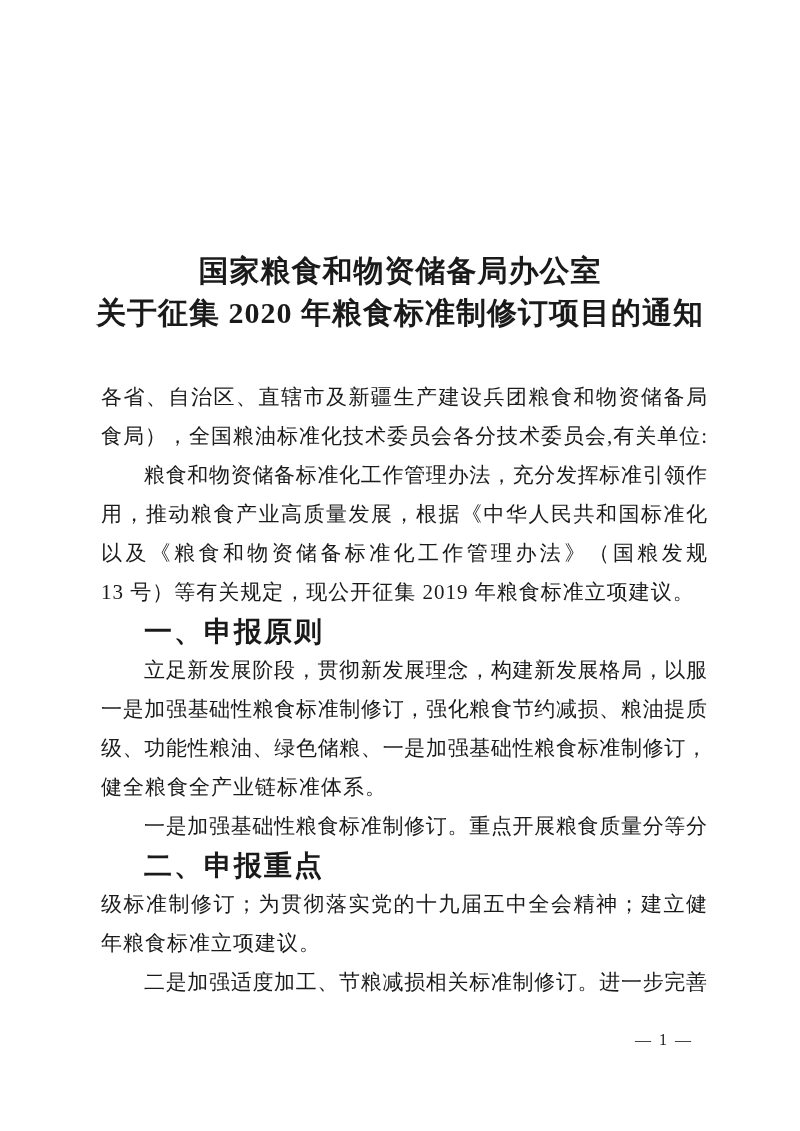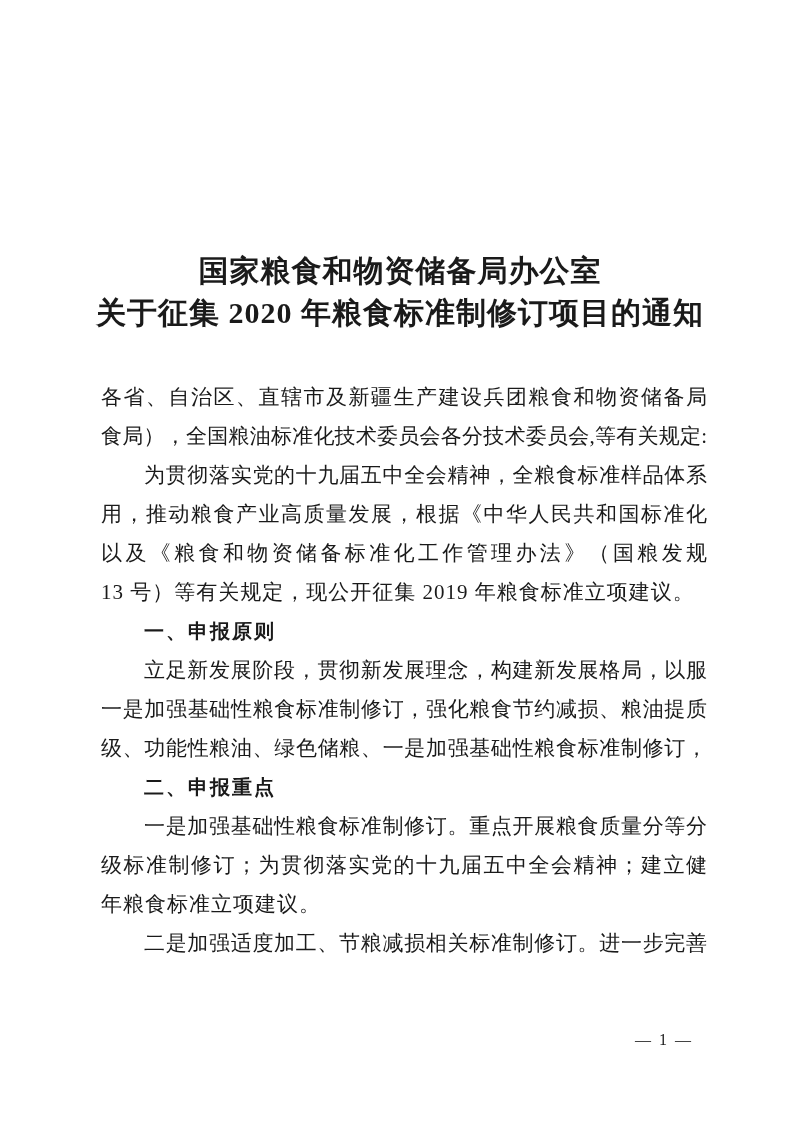--- a/index.html
+++ b/index.html
@@ -48,21 +48,21 @@
     text-align: justify;
     text-align-last: justify;
     letter-spacing: normal;
   }
   .line.indent {
     padding-left: 43px;
   }
   .line.heading {
     font-family: "Liberation Sans", "DejaVu Sans", sans-serif;
     font-weight: bold;
-    font-size: 20px;
+    font-size: 28px;
     padding-left: 43px;
     letter-spacing: 2px;
   }
   .page-number {
     position: absolute;
     top: 1028px;
     left: 604px;
     width: 120px;
     height: 24px;
     line-height: 24px;
@@ -77,31 +77,32 @@
 
 <div class="page">
 
   <div class="title-block">
     <div class="title-line">国家粮食和物资储备局办公室</div>
     <div class="title-line">关于征集 2020 年粮食标准制修订项目的通知</div>
   </div>
 
   <div class="body-block">
     <div class="line full">各省、自治区、直辖市及新疆生产建设兵团粮食和物资储备局（粮</div>
-    <div class="line full">食局），全国粮油标准化技术委员会各分技术委员会,等有关规定:</div>
-    <div class="line full indent">为贯彻落实党的十九届五中全会精神，全粮食标准样品体系</div>
+    <div class="line full">食局），全国粮油标准化技术委员会各分技术委员会,有关单位:</div>
+    <div class="line full indent">粮食和物资储备标准化工作管理办法，充分发挥标准引领作</div>
     <div class="line full">用，推动粮食产业高质量发展，根据《中华人民共和国标准化法》</div>
     <div class="line full">以及《粮食和物资储备标准化工作管理办法》（国粮发规〔2021〕</div>
     <div class="line">13 号）等有关规定，现公开征集 2019 年粮食标准立项建议。</div>
     <div class="line heading">一、申报原则</div>
     <div class="line full indent">立足新发展阶段，贯彻新发展理念，构建新发展格局，以服</div>
     <div class="line full">一是加强基础性粮食标准制修订，强化粮食节约减损、粮油提质升</div>
     <div class="line full">级、功能性粮油、绿色储粮、一是加强基础性粮食标准制修订，</div>
+    <div class="line">健全粮食全产业链标准体系。</div>
+    <div class="line full indent">一是加强基础性粮食标准制修订。重点开展粮食质量分等分</div>
     <div class="line heading">二、申报重点</div>
-    <div class="line full indent">一是加强基础性粮食标准制修订。重点开展粮食质量分等分</div>
     <div class="line full">级标准制修订；为贯彻落实党的十九届五中全会精神；建立健</div>
     <div class="line">年粮食标准立项建议。</div>
     <div class="line full indent">二是加强适度加工、节粮减损相关标准制修订。进一步完善</div>
   </div>
 
   <div class="page-number">— 1 —</div>
 
 </div>
 
 </body></html>

